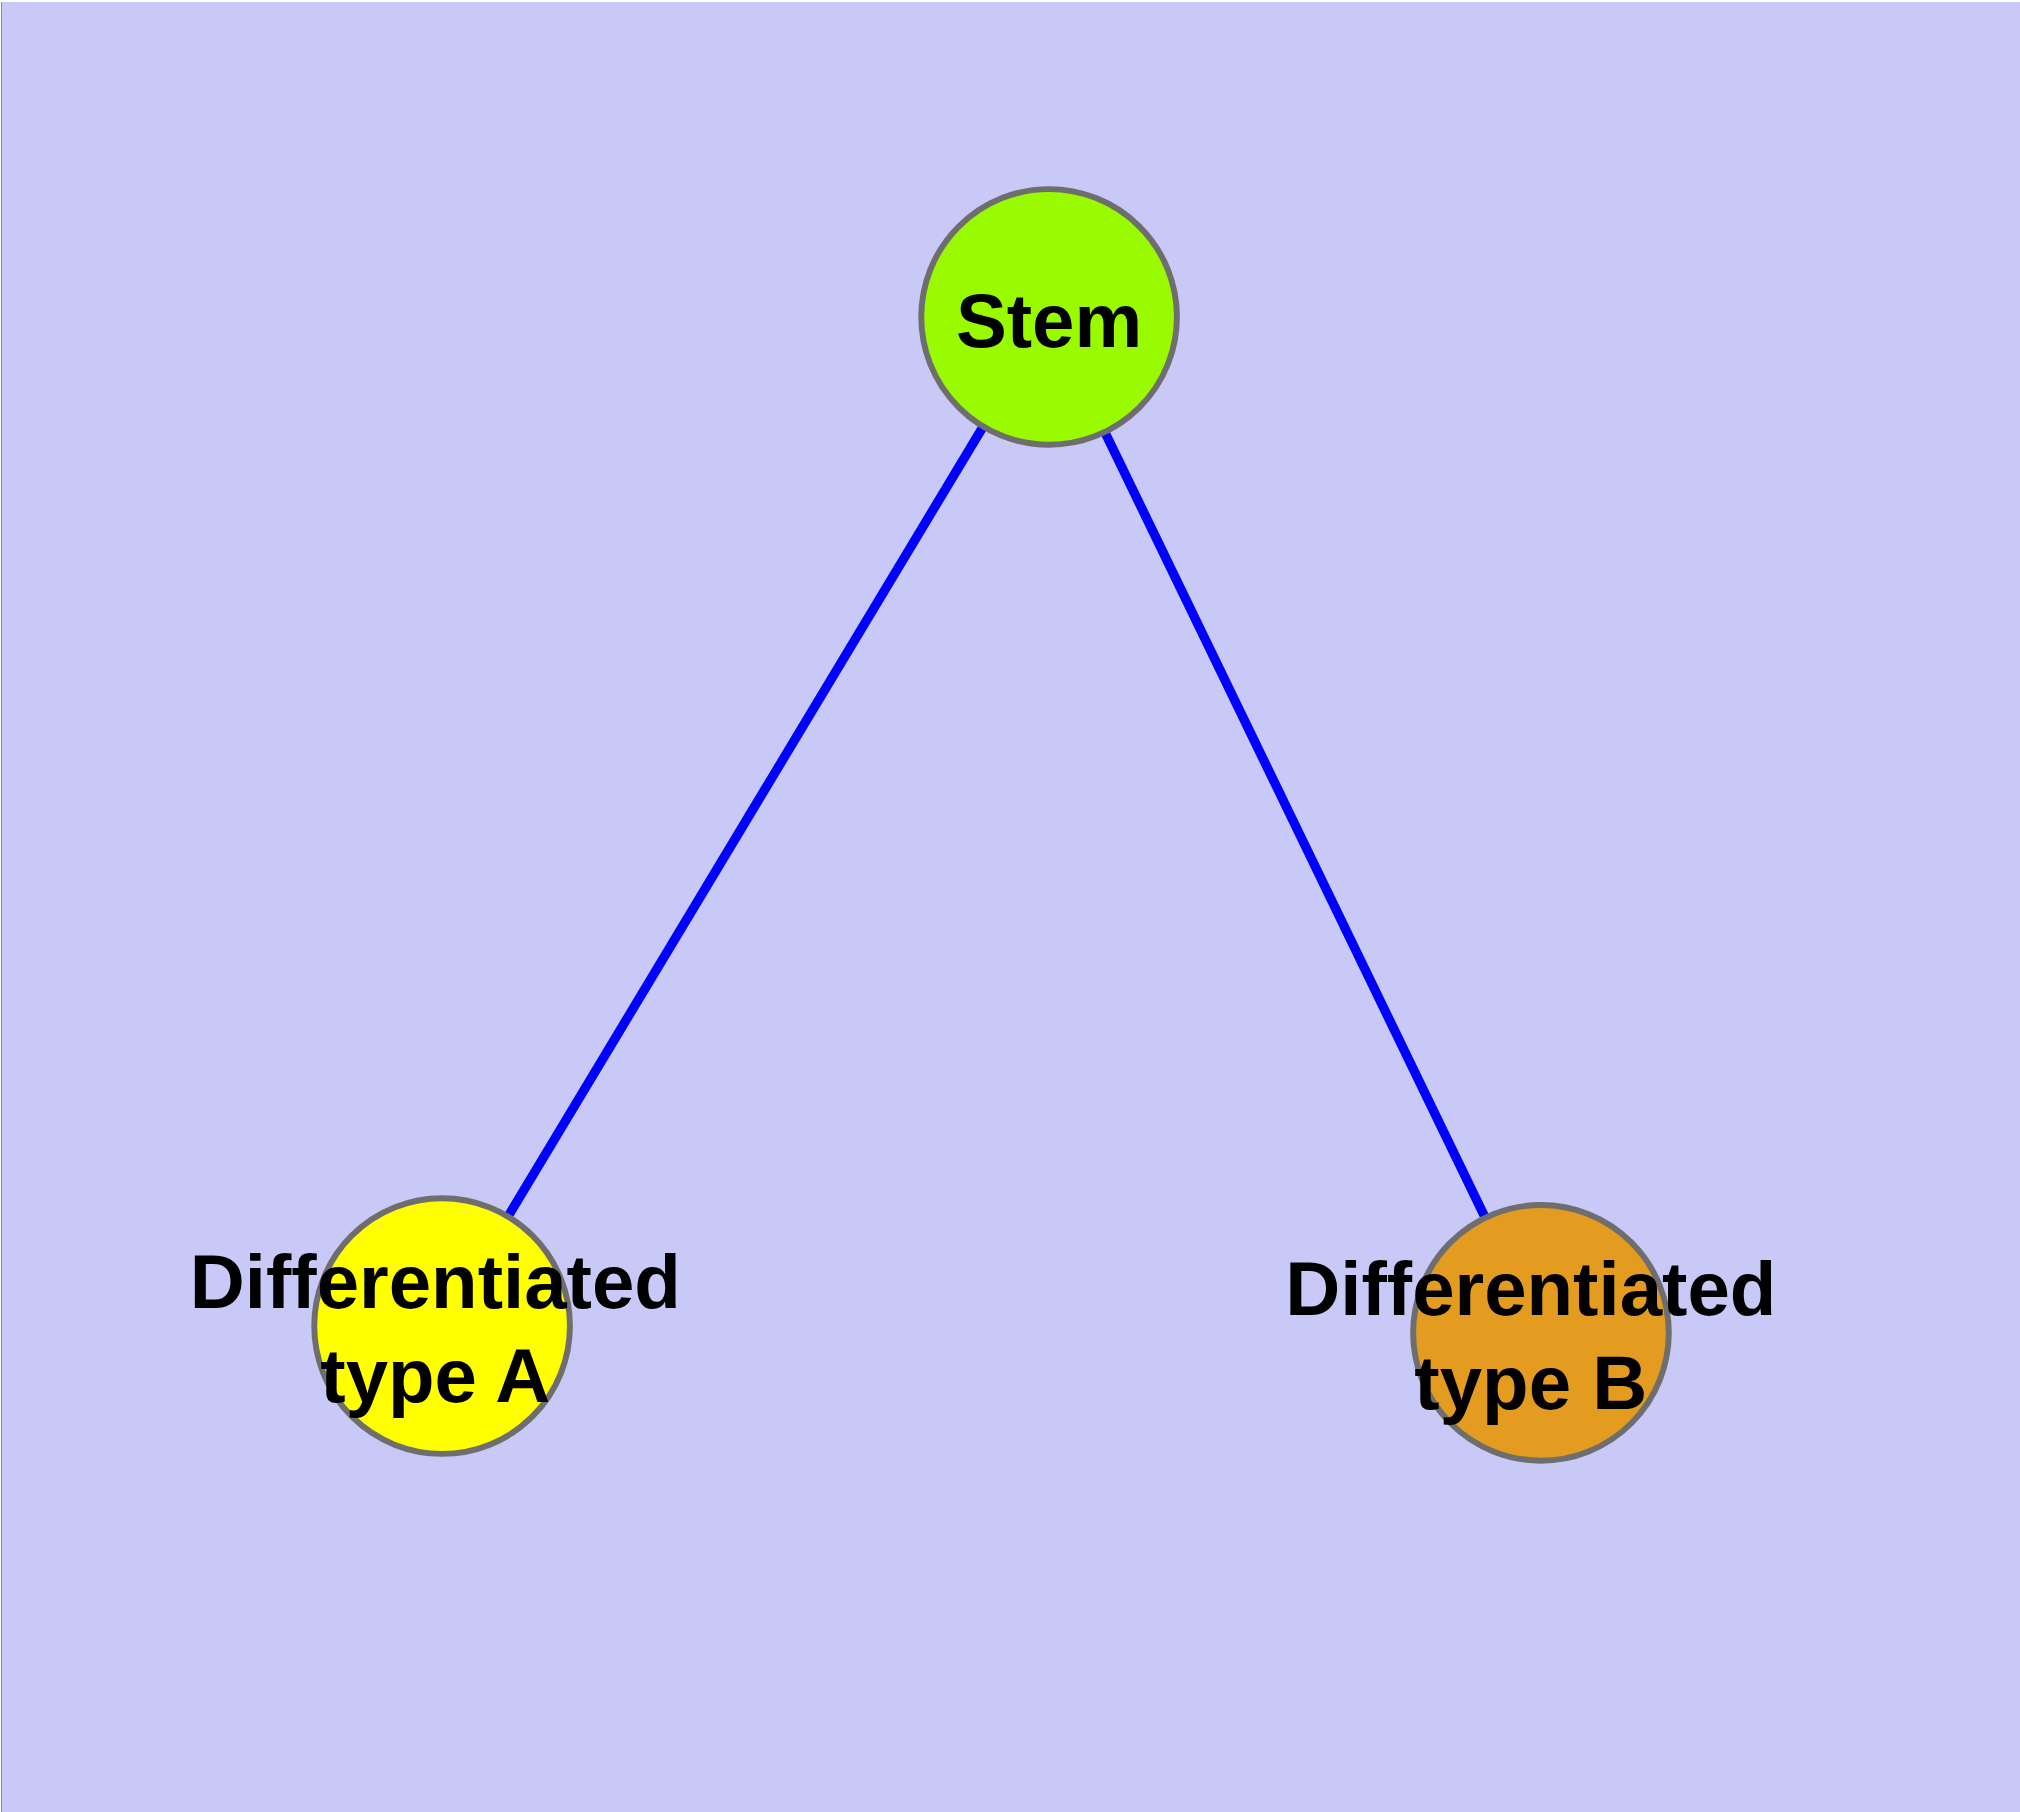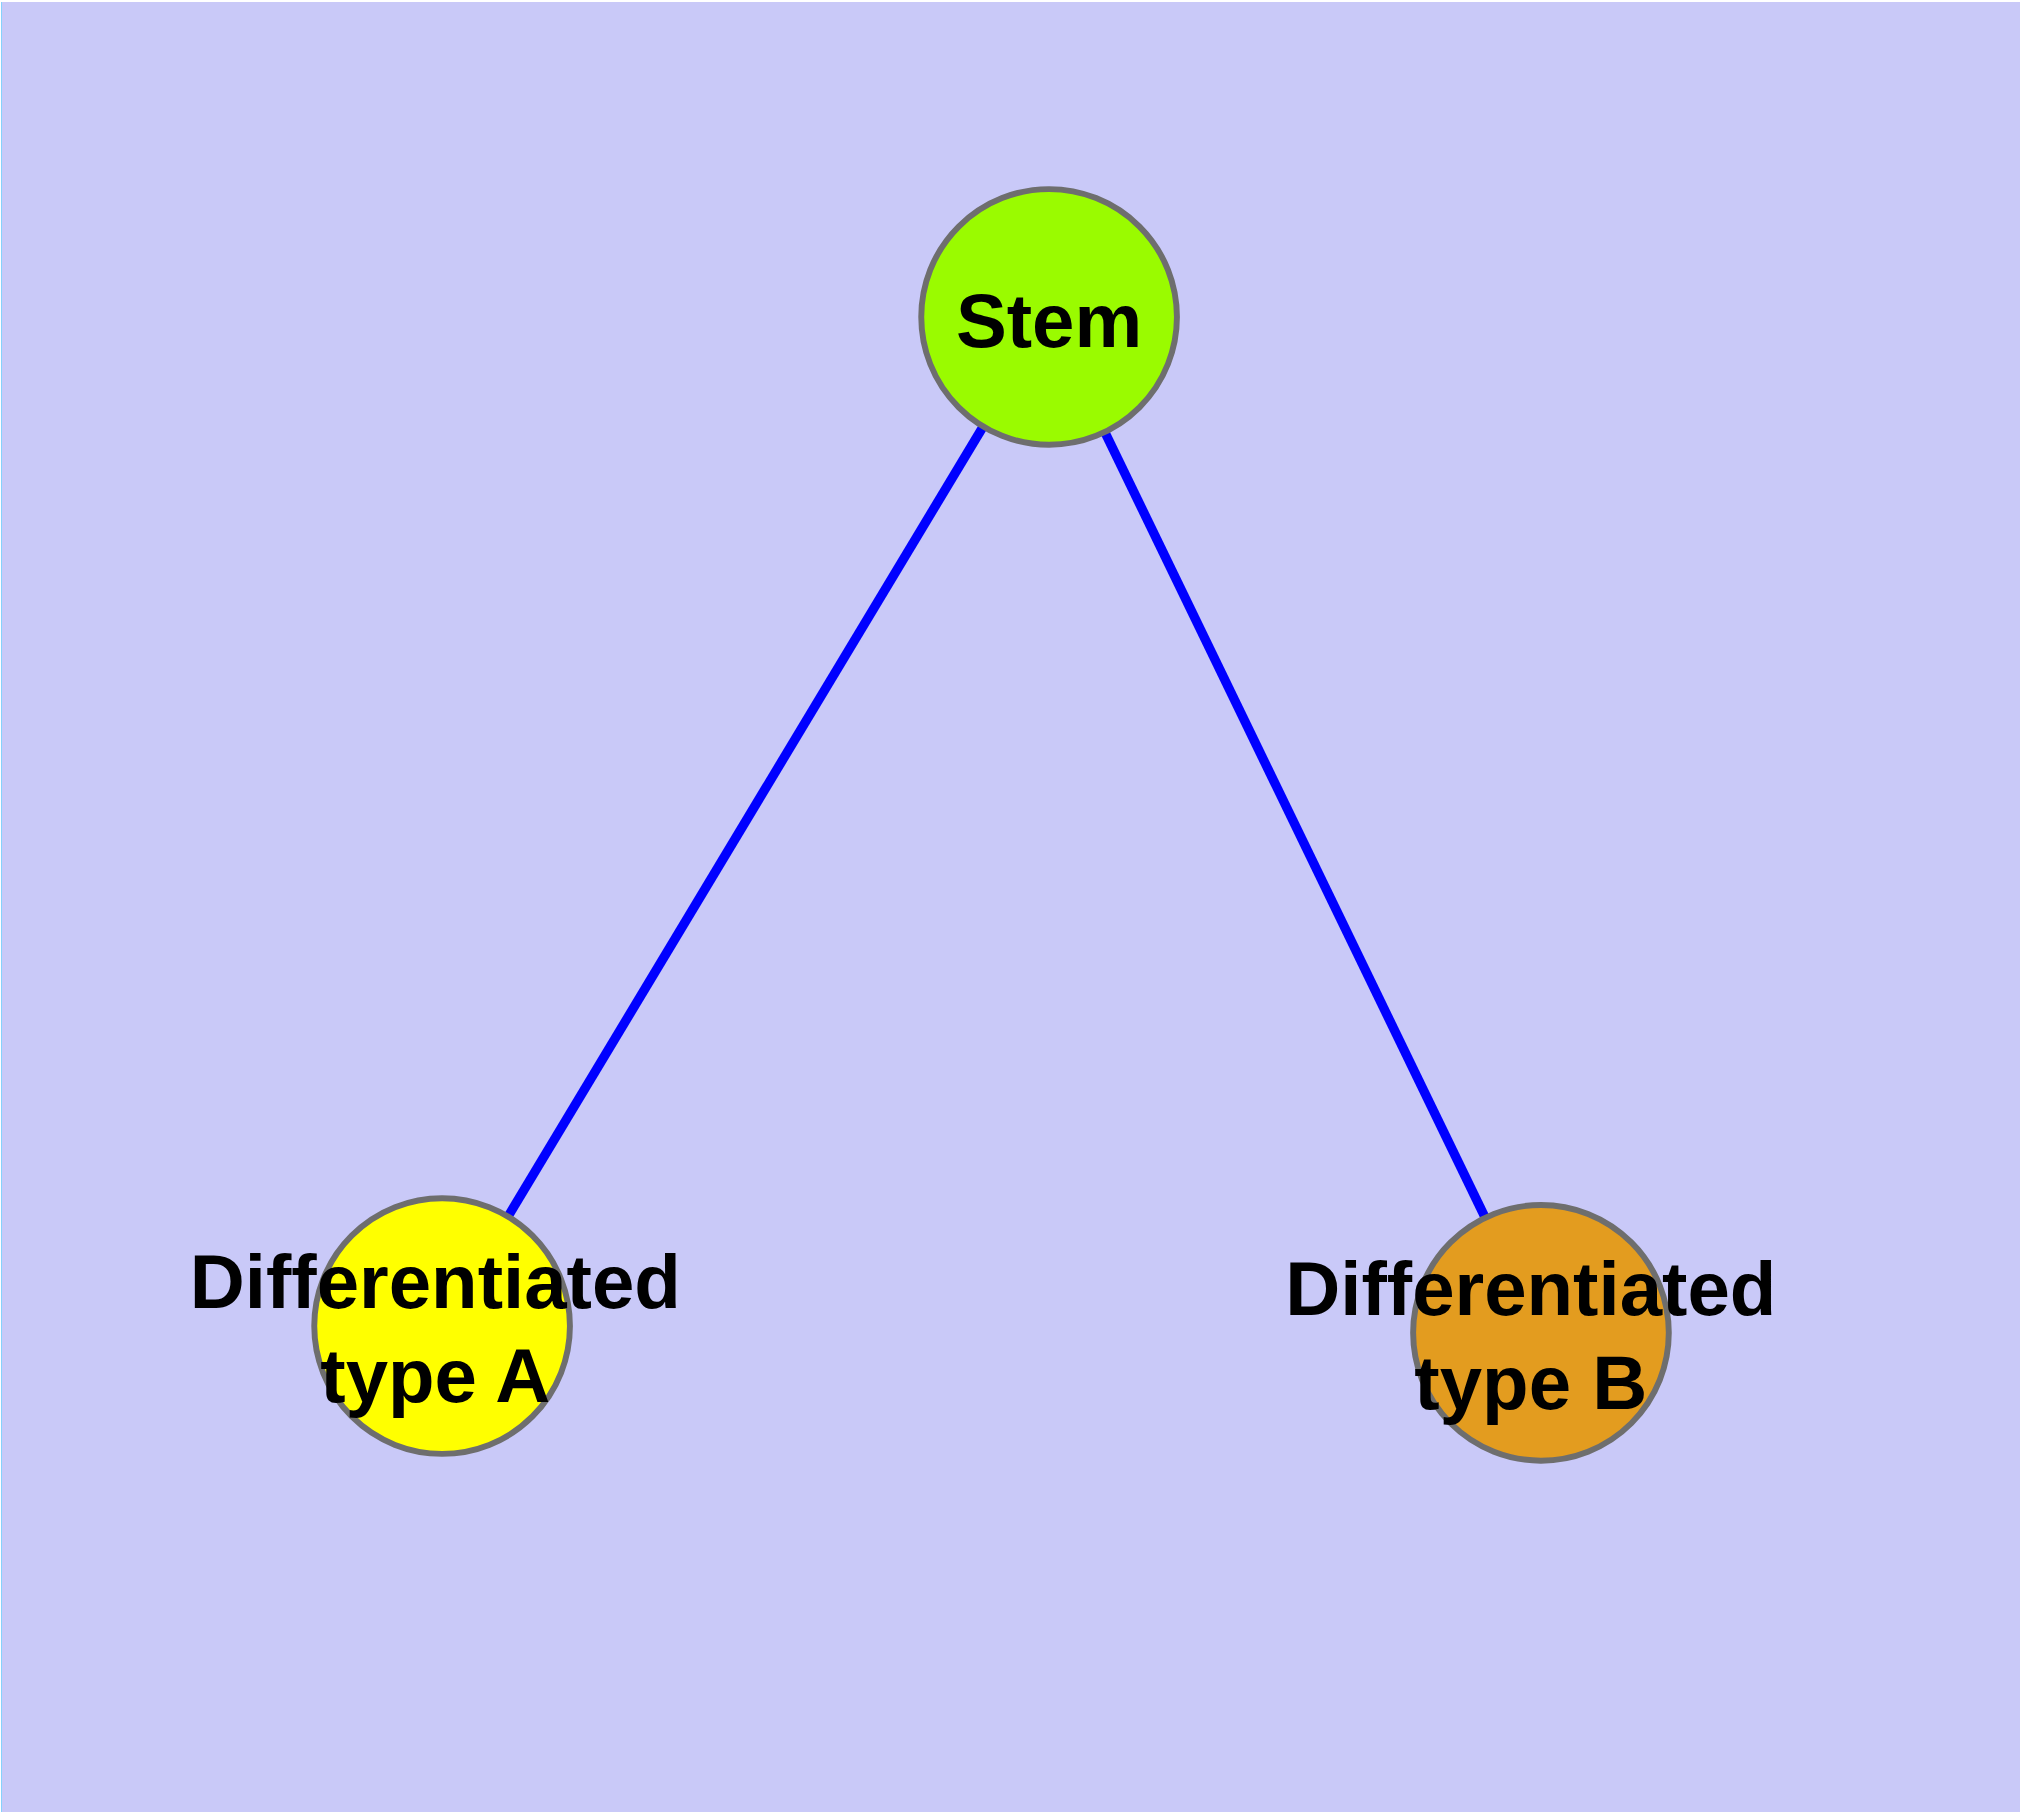--- a/index.html
+++ b/index.html
@@ -24,21 +24,21 @@
   }
   svg text {
     font-family: "Liberation Sans", "DejaVu Sans", sans-serif;
     font-weight: bold;
     text-anchor: middle;
   }
 </style>
 </head>
 <body>
 
-<div class="canvas" style="background: #7dd3fc;">
+<div class="canvas" style="background: #ec4899;">
   <svg xmlns="http://www.w3.org/2000/svg" viewBox="0 0 2384 2138" preserveAspectRatio="xMidYMid meet">
     <rect x="0" y="0" width="2384" height="2138" fill="#C9C9F8"></rect>
     <g>
         <line x1="1237" y1="372" x2="520" y2="1564" stroke="#0000FF" stroke-width="11"></line>
         <line x1="1237" y1="372" x2="1818" y2="1572" stroke="#0000FF" stroke-width="11"></line>
       </g>
     <g>
         <circle cx="1237" cy="372" r="151" fill="#9AFB00" stroke="#6E6E6E" stroke-width="7"></circle>
         <circle cx="520" cy="1564" r="151" fill="#FFFF00" stroke="#6E6E6E" stroke-width="7"></circle>
         <circle cx="1818" cy="1572" r="151" fill="#E39C1F" stroke="#6E6E6E" stroke-width="7"></circle>

